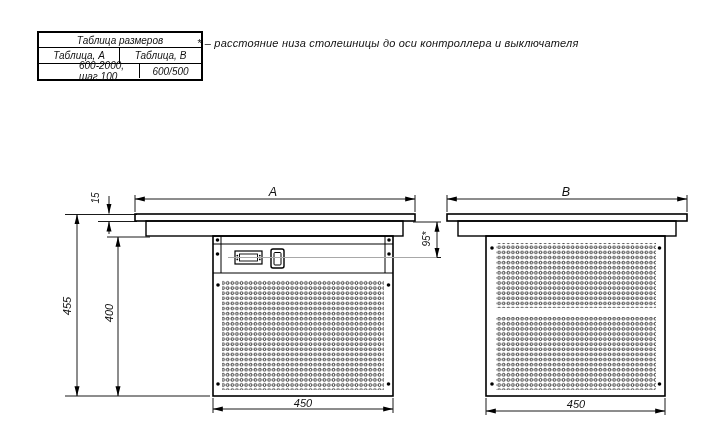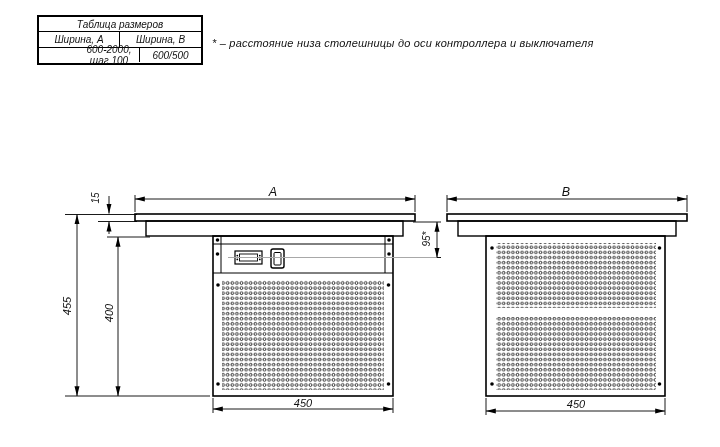--- a/index.html
+++ b/index.html
@@ -3,32 +3,32 @@
 <meta charset="utf-8">
 <style>
   html,body { margin:0; padding:0; background:#fff; }
   .canvas {
     position:relative; width:720px; height:447px; background:#fff;
     font-family:"Liberation Sans", sans-serif; color:#111; overflow:hidden;
   }
   svg { position:absolute; left:0; top:0; }
 
   
-  .tbl { position:absolute; left:37px; top:15px; width:162px; height:46px;
-         border:2px solid #000; font-style:italic; font-size:10px;text-align:center; }
+  .tbl { position:absolute; left:37px; top:31px; width:162px; height:46px;
+         border:2px solid #000; font-style:italic; font-size:10px; }
   .tbl .r { display:flex; align-items:center; justify-content:center; box-sizing:border-box; }
   .tbl .title { height:15px; border-bottom:1px solid #000; }
   .tbl .cols { height:15px; border-bottom:1px solid #000; }
   .tbl .cols, .tbl .vals { display:flex; }
   .tbl .vals { height:14px;padding-left:40px; }
   .cell { flex:1 1 50%; display:flex; align-items:center; justify-content:center;
           box-sizing:border-box; height:100%; }
   .cell.first { border-right:1px solid #000; }
 
-  .footnote { position:absolute; left:212px; top:37px; font-style:italic; font-size:11px;
+  .footnote { position:absolute; left:197px; top:37px; font-style:italic; font-size:11px;
               white-space:nowrap; letter-spacing:0.2px; }
 
   .lbl { position:absolute; font-style:italic; font-size:11px; white-space:nowrap;
          transform:translate(-50%,-50%); }
   .lbl.big { font-size:12.5px; }
   .lbl.v { transform:translate(-50%,-50%) rotate(-90deg); }
 </style>
 </head>
 <body>
 
@@ -147,22 +147,22 @@
         <line x1="486" y1="411" x2="665" y2="411" marker-start="url(#arr)" marker-end="url(#arr)"></line>
         <line x1="486" y1="398" x2="486" y2="415"></line>
         <line x1="665" y1="398" x2="665" y2="415"></line>
       </g>
     </g>
   </svg>
 
   <div class="tbl">
     <div class="r title">Таблица размеров</div>
     <div class="cols">
-      <div class="cell first">Ширина, А</div>
-      <div class="cell">Ширина, В</div>
+      <div class="cell first">Таблица, А</div>
+      <div class="cell">Таблица, В</div>
     </div>
     <div class="vals">
       <div class="cell first">600-2000, шаг 100</div>
       <div class="cell">600/500</div>
     </div>
   </div>
 
   <div class="footnote">* – расстояние низа столешницы до оси контроллера и выключателя</div>
 
   <div class="lbl big" style="left:273px; top:192px;">A</div>

